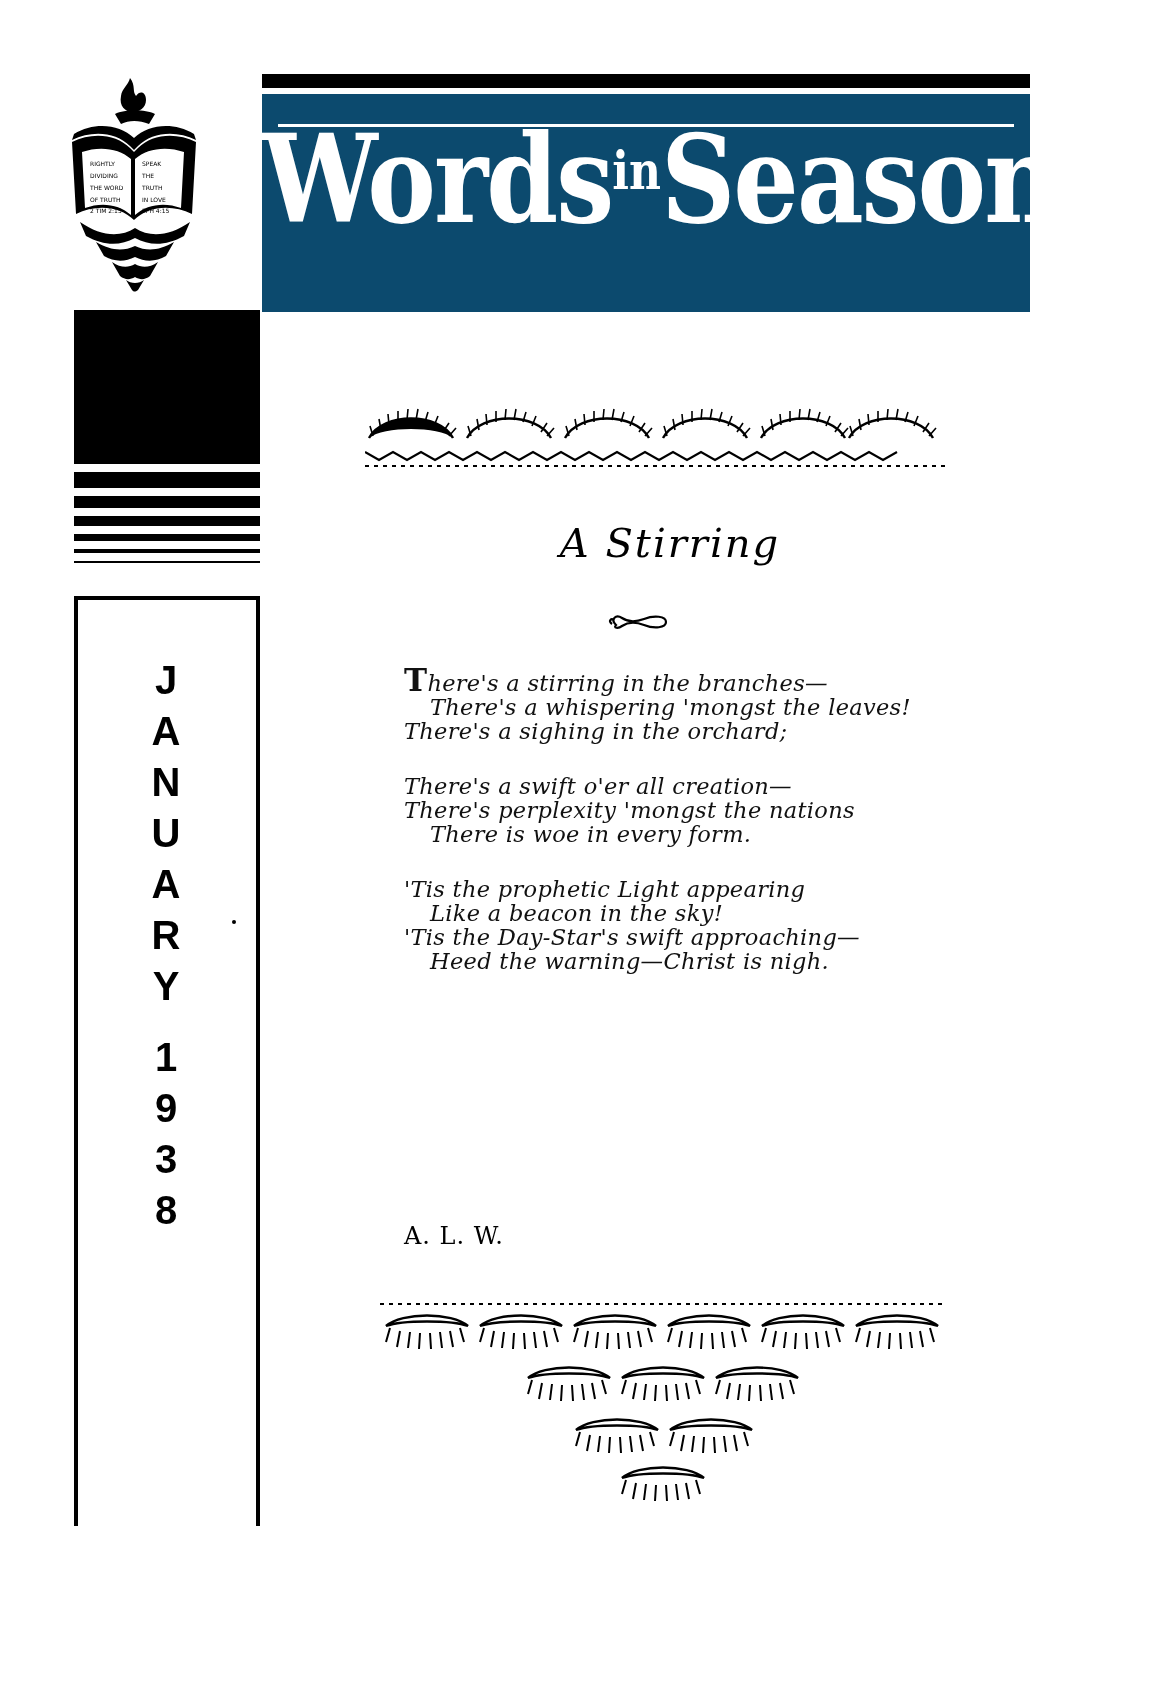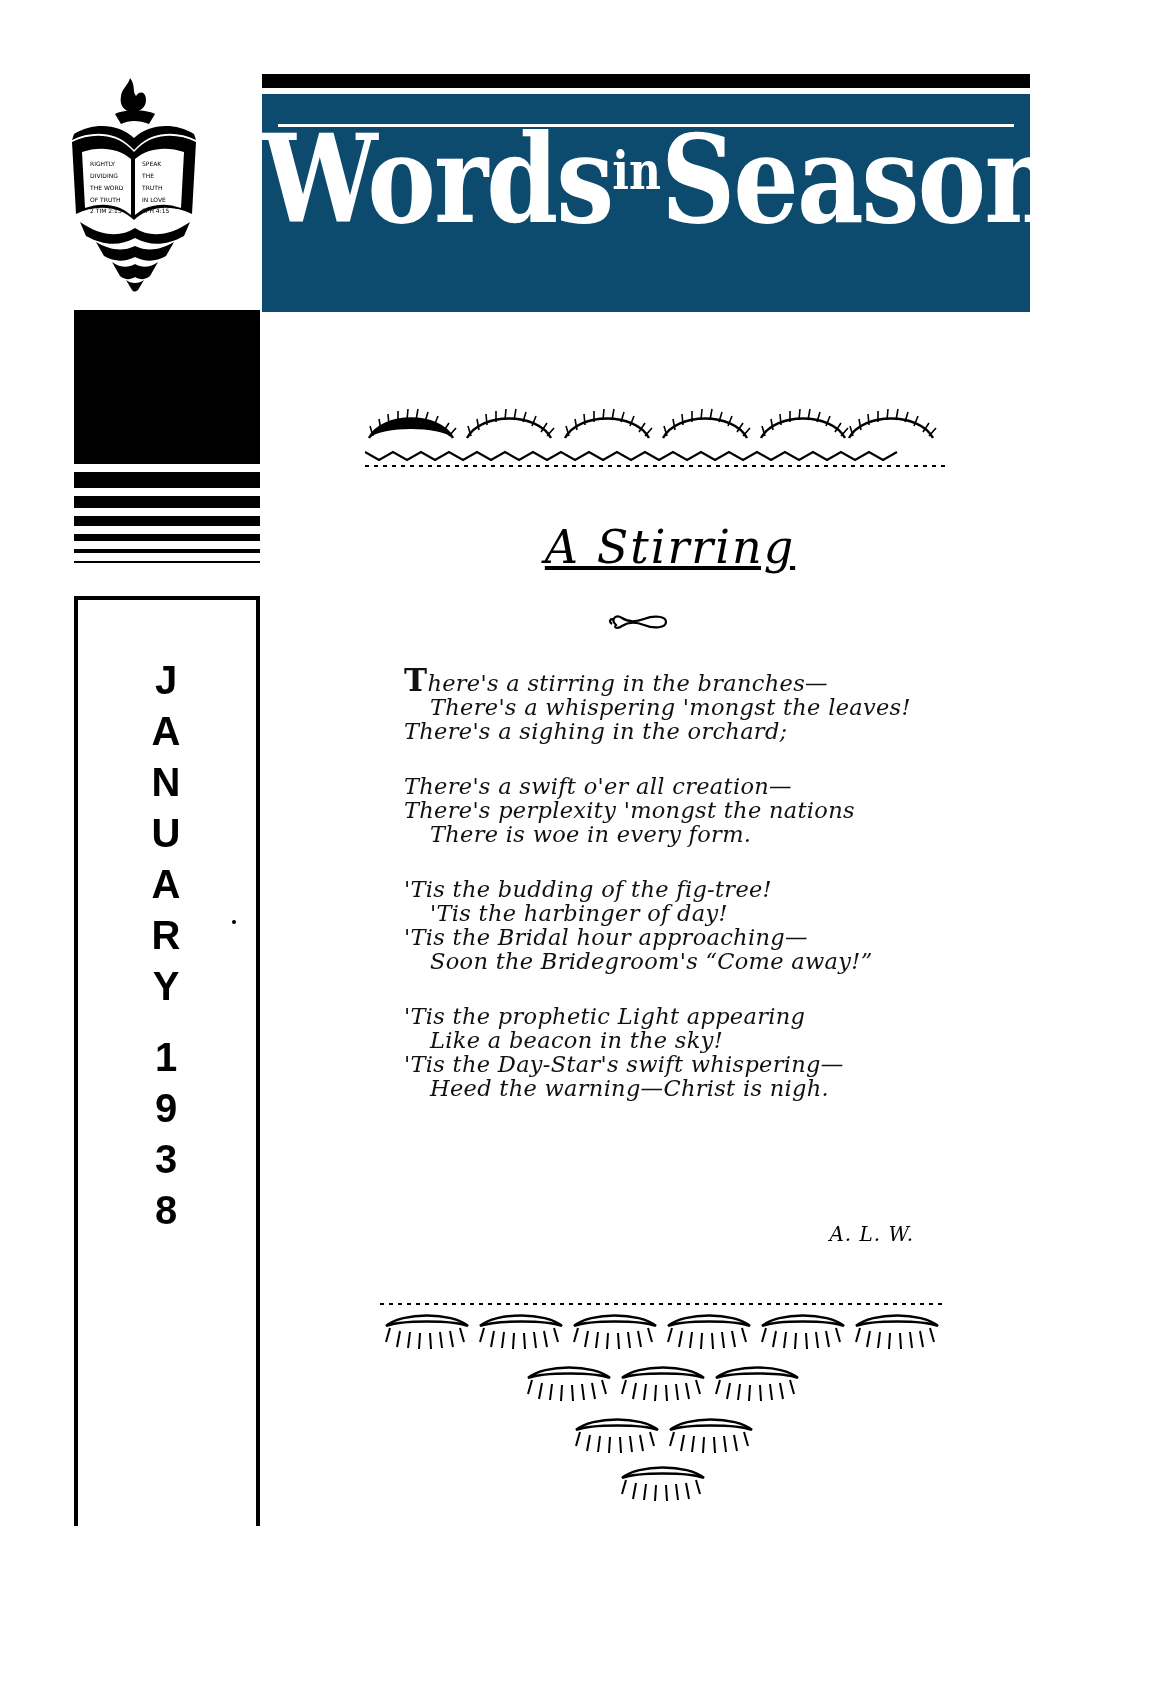--- a/index.html
+++ b/index.html
@@ -174,24 +174,23 @@
 
   
   .article-title {
     position: absolute;
     left: 400px;
     top: 520px;
     width: 540px;
     text-align: center;
     font-family: "DejaVu Serif", serif;
     font-style: italic;
-    font-size: 46px;
+    font-size: 40px;
     letter-spacing: 2px;
     white-space: nowrap;
-    text-decoration: underline;
   }
 
   .poem {
     position: absolute;
     left: 404px;
     top: 668px;
     width: 560px;
     font-family: "DejaVu Serif", serif;
     font-style: italic;
     font-size: 22.5px;
@@ -206,24 +205,23 @@
     font-size: 31px;
     font-weight: 700;
     font-style: normal;
     font-family: "DejaVu Serif", serif;
   }
   .signature {
     position: absolute;
     left: 404px;
     top: 1222px;
     width: 510px;
-    text-align: right;
+    text-align: left;
     font-family: "DejaVu Serif", serif;
-    font-style: italic;
-    font-size: 20px;
+    font-size: 24px;
     letter-spacing: 1px;
   }
 </style>
 </head>
 <body>
 
 <div class="page">
 
   <div class="emblem">
     <svg width="150" height="220" viewBox="0 0 150 220" xmlns="http://www.w3.org/2000/svg">
@@ -347,29 +345,23 @@
       <div class="line"><span class="dropcap">T</span><span>here's a stirring in the branches—</span></div>
       <div class="line indent">There's a whispering 'mongst the leaves!</div>
       <div class="line">There's a sighing in the orchard;</div>
     </div>
     <div class="stanza">
       <div class="line">There's a swift o'er all creation—</div>
       <div class="line">There's perplexity 'mongst the nations</div>
       <div class="line indent">There is woe in every form.</div>
     </div>
     <div class="stanza">
-      <div class="line">'Tis the budding of the fig-tree!</div>
-      <div class="line indent">'Tis the harbinger of day!</div>
-      <div class="line">'Tis the Bridal hour approaching—</div>
-      <div class="line indent">Soon the Bridegroom's “Come away!”</div>
-    </div>
-    <div class="stanza">
       <div class="line">'Tis the prophetic Light appearing</div>
       <div class="line indent">Like a beacon in the sky!</div>
-      <div class="line">'Tis the Day-Star's swift whispering—</div>
+      <div class="line">'Tis the Day-Star's swift approaching—</div>
       <div class="line indent">Heed the warning—Christ is nigh.</div>
     </div>
   </div>
 
   <div class="signature">A. L. W.</div>
 
   <div class="orn-bottom">
     <svg width="570" height="212" viewBox="0 0 570 212" xmlns="http://www.w3.org/2000/svg">
       <g stroke="#000" fill="none" stroke-width="2">
         <path d="M0 6 h566" stroke-dasharray="4 5"></path>

